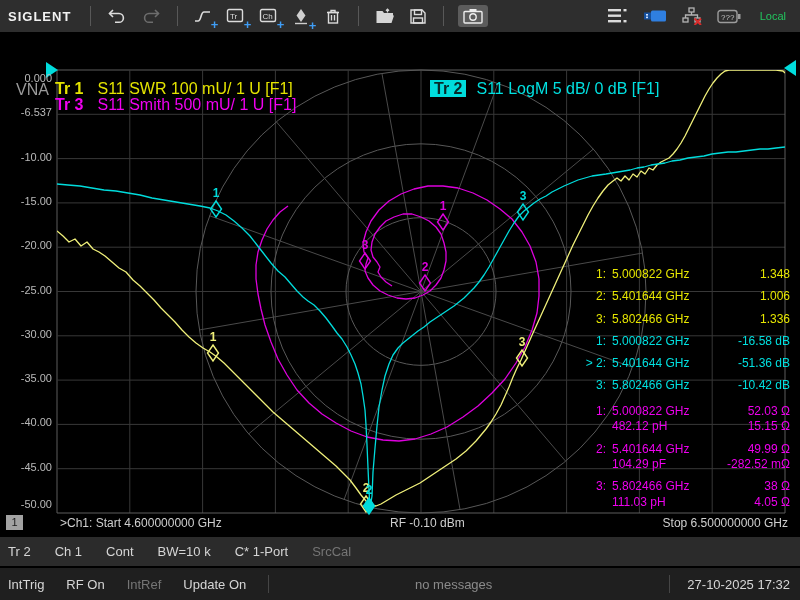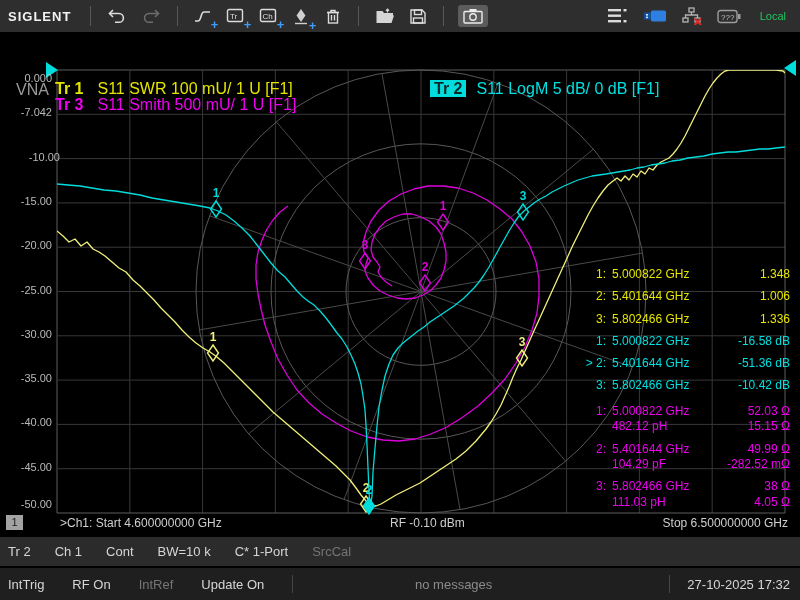--- a/index.html
+++ b/index.html
@@ -41,21 +41,21 @@
   .chbar{position:absolute;left:0;top:514px;width:800px;height:20px;z-index:4;font-size:12px;color:#cfcfcf;}
   .chbadge{position:absolute;left:6px;top:1px;width:17px;height:15px;background:#a2a2a2;color:#1a1a1a;
            text-align:center;line-height:15px;font-size:11px;}
   .chstart{position:absolute;left:60px;top:2px;}
   .chrf{position:absolute;left:390px;top:2px;}
   .chstop{position:absolute;right:12px;top:2px;}
   
   .sbar{position:absolute;left:0;width:800px;display:flex;align-items:center;z-index:4;
         font-size:13px;color:#d6d6d6;box-sizing:border-box;padding:0 8px;}
   .sbar1{top:537px;height:29px;background:#2b2b2b;gap:24px;}
-  .sbar2{top:568px;height:32px;background:#1f1f1f;gap:28px;}
+  .sbar2{top:568px;height:32px;background:#1f1f1f;gap:22px;}
   .dim{color:#757575;}
   .fsep{width:1px;height:18px;background:#454545;flex:none;}
   .fmsg{position:absolute;left:415px;color:#8a8a8a;}
   .fdate{position:absolute;right:10px;color:#d6d6d6;}
 </style>
 </head>
 <body>
 
 <div class="screen">
 
@@ -247,22 +247,22 @@
         <path d="M216 201 L221.5 209 L216 217 L210.5 209 Z" stroke="#00dcdc" fill="none" stroke-width="1.4"></path>
         <text x="216" y="197" fill="#00dcdc" text-anchor="middle" font-size="12" font-weight="bold">1</text>
         <path d="M369 498 L374.5 506 L369 514 L363.5 506 Z" stroke="#00dcdc" fill="#00dcdc" stroke-width="1.4"></path>
         <text x="369" y="494" fill="#00dcdc" text-anchor="middle" font-size="12" font-weight="bold">2</text>
         <path d="M523 204 L528.5 212 L523 220 L517.5 212 Z" stroke="#00dcdc" fill="none" stroke-width="1.4"></path>
         <text x="523" y="200" fill="#00dcdc" text-anchor="middle" font-size="12" font-weight="bold">3</text>
       </g>
   </svg>
   <div id="ylabels">
       <div class="ylab" style="top: 72px;">0.000</div>
-      <div class="ylab" style="top: 106.3px;">-7.042</div>
-      <div class="ylab" style="top: 150.6px; margin-left: 8px;">-10.00</div>
+      <div class="ylab" style="top: 106.3px;">-6.537</div>
+      <div class="ylab" style="top: 150.6px;">-10.00</div>
       <div class="ylab" style="top: 194.9px;">-15.00</div>
       <div class="ylab" style="top: 239.2px;">-20.00</div>
       <div class="ylab" style="top: 283.5px;">-25.00</div>
       <div class="ylab" style="top: 327.8px;">-30.00</div>
       <div class="ylab" style="top: 372.1px;">-35.00</div>
       <div class="ylab" style="top: 416.4px;">-40.00</div>
       <div class="ylab" style="top: 460.7px;">-45.00</div>
       <div class="ylab" style="top: 498px;">-50.00</div>
     </div>
 

